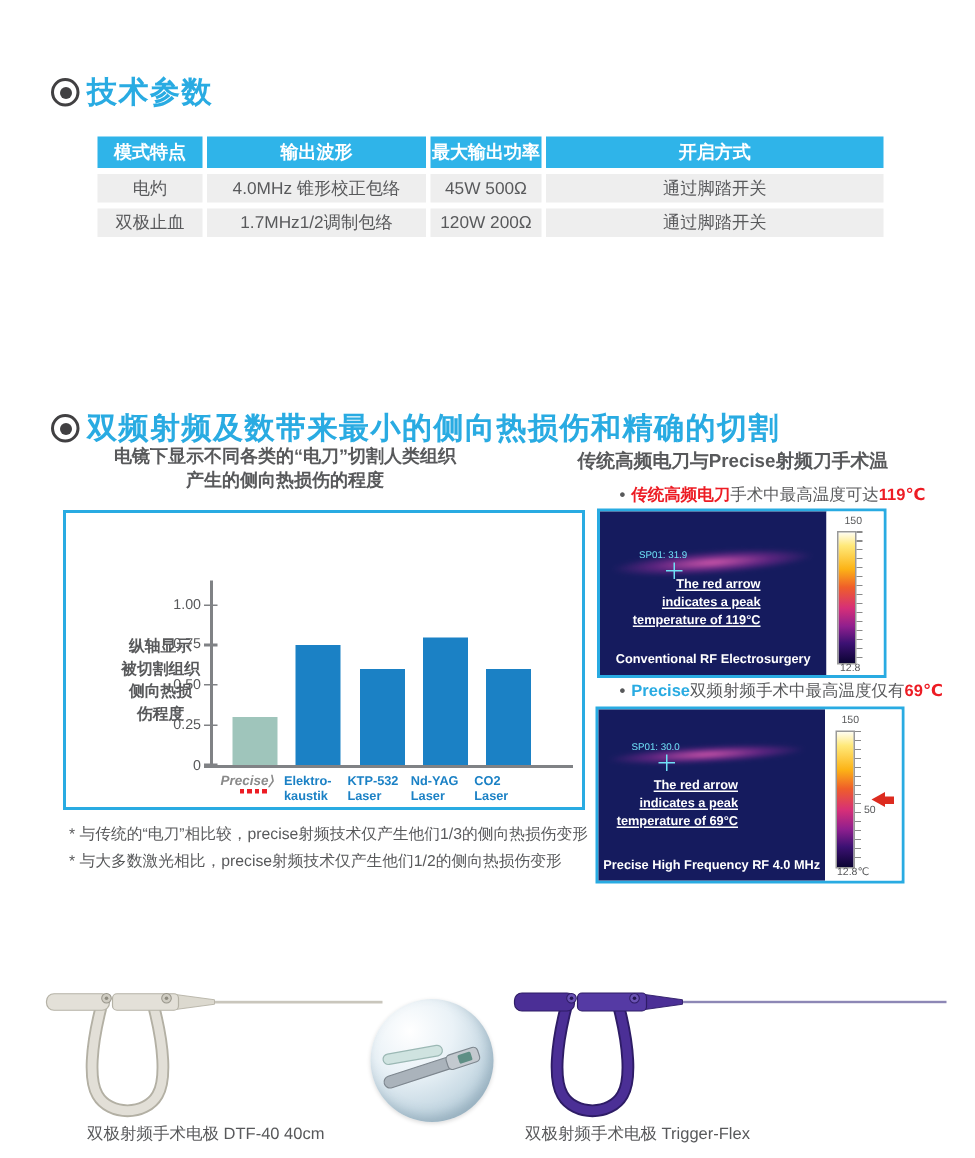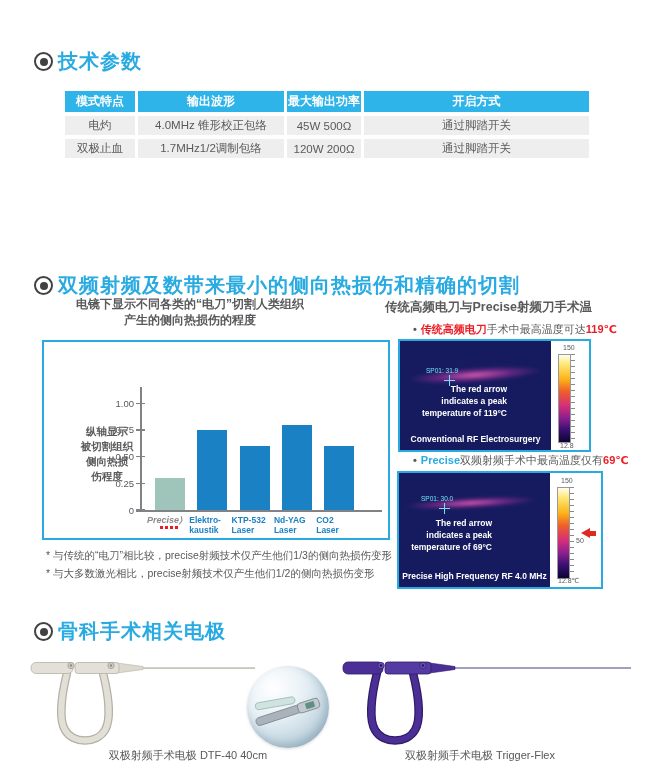--- a/index.html
+++ b/index.html
@@ -55,21 +55,21 @@
   .thermal-img{position:absolute;left:0;top:0;width:151px;height:100%;background:#151b5e;overflow:hidden;}
   .streak{position:absolute;border-radius:50%;filter:blur(1.5px);
           background:radial-gradient(closest-side,rgba(224,93,177,.95),rgba(140,43,150,.6) 55%,rgba(20,25,95,0) 95%);}
   .fig1 .streak{left:4px;top:26px;width:142px;height:16px;transform:rotate(-4deg);}
   .fig2 .streak{left:2px;top:24px;width:140px;height:12px;transform:rotate(-3deg);}
   .spot-label{position:absolute;font-size:6.5px;color:#6fe0f6;white-space:nowrap;}
   .crosshair{position:absolute;width:11px;height:11px;}
   .crosshair::before{content:"";position:absolute;left:5px;top:0;width:1px;height:11px;background:#6fe0f6;}
   .crosshair::after{content:"";position:absolute;left:0;top:5px;width:11px;height:1px;background:#6fe0f6;}
   .thermal-note{position:absolute;right:6px;text-align:right;color:#fff;font-weight:bold;
-                font-size:8.5px;line-height:12px;}
+                font-size:8.5px;line-height:12px;text-decoration:underline;}
   .fig1 .thermal-note{top:42px;right:44px;}
   .fig2 .thermal-note{top:44px;right:58px;}
   .thermal-caption{position:absolute;bottom:6px;left:0;width:151px;text-align:center;color:#fff;
                    font-weight:bold;font-size:8.5px;}
   .scale-panel{position:absolute;top:0;right:0;bottom:0;background:#fff;}
   .fig1 .scale-panel{width:38px;}
   .fig2 .scale-panel{width:51px;}
   .scale-bar{position:absolute;left:7px;width:11px;border:0.5px solid #999;
      background:linear-gradient(to bottom,#fffdf0 0%,#ffe97a 10%,#fcb316 28%,#ef5e2a 42%,
                 #d62f78 58%,#8f1f8e 72%,#3c1173 85%,#0b0433 100%);}
@@ -82,21 +82,21 @@
   .scale-label{position:absolute;font-size:7px;color:#58595b;white-space:nowrap;}
   .red-arrow{position:absolute;width:0;height:0;border-top:5px solid rgba(0,0,0,0);
              border-bottom:5px solid rgba(0,0,0,0);border-right:9px solid #dd2b1f;}
   .red-arrow::after{content:"";position:absolute;left:9px;top:-2.5px;width:6px;height:5px;background:#dd2b1f;}
 
   
   .product-svg{position:absolute;}
   .sphere{position:absolute;left:247px;top:666px;width:82px;height:82px;border-radius:50%;
           background:radial-gradient(circle at 32% 26%,#ffffff 0%,#eaf2f7 35%,#c4d7e2 68%,#a3bccb 100%);
           box-shadow:inset -3px -4px 8px rgba(90,120,140,.35),0 1px 3px rgba(0,0,0,.15);overflow:hidden;}
-  .product-caption{position:absolute;top:748px;width:260px;text-align:center;font-size:11px;color:#58595b;}
+  .product-caption{position:absolute;top:748px;width:260px;font-size:11px;color:#58595b;}
 </style>
 </head>
 <body>
 
 <div class="page">
 
   <div class="sec-header" style="left:34px;top:48px;">
     <span class="bullseye"></span>
     <span class="sec-title">技术参数</span>
   </div>
@@ -236,24 +236,20 @@
     <div class="scale-panel">
       <div class="scale-label" style="left:11px;top:4px;">150</div>
       <div class="scale-bar"></div>
       <div class="scale-ticks"></div>
       <div class="scale-label" style="left:26px;top:64px;">50</div>
       <div class="red-arrow" style="left:31px;top:55px;"></div>
       <div class="scale-label" style="left:8px;top:104px;">12.8℃</div>
     </div>
   </div>
 
-  <div class="sec-header" style="left:34px;top:618px;">
-    <span class="bullseye"></span>
-    <span class="sec-title">骨科手术相关电极</span>
-  </div>
 
   <svg class="product-svg" style="left:5px;top:652px;" width="300" height="100" viewBox="0 0 300 100">
     <path d="M62,21 C56,45 54,68 60,78 C68,92 92,92 100,78 C106,68 104,45 98,21" fill="none" stroke="#b3b0a4" stroke-width="8.5" stroke-linecap="round"></path>
     <path d="M62,21 C56,45 54,68 60,78 C68,92 92,92 100,78 C106,68 104,45 98,21" fill="none" stroke="#e2dfd7" stroke-width="6" stroke-linecap="round"></path>
     <rect x="135" y="15.2" width="115" height="1.8" fill="#c9c6bc"></rect>
     <polygon points="112,11 138,14.5 138,17.5 112,21" fill="#dcd9cf" stroke="#b5b2a6" stroke-width="0.6"></polygon>
     <rect x="26" y="10.5" width="42" height="11" rx="5" fill="#e3e0d8" stroke="#b5b2a6" stroke-width="0.8"></rect>
     <rect x="70" y="10.5" width="44" height="11" rx="3" fill="#e3e0d8" stroke="#b5b2a6" stroke-width="0.8"></rect>
     <circle cx="66" cy="13.5" r="3.2" fill="#cfccc2" stroke="#9a978c" stroke-width="0.7"></circle>
     <circle cx="66" cy="13.5" r="1.2" fill="#8f8c81"></circle>

